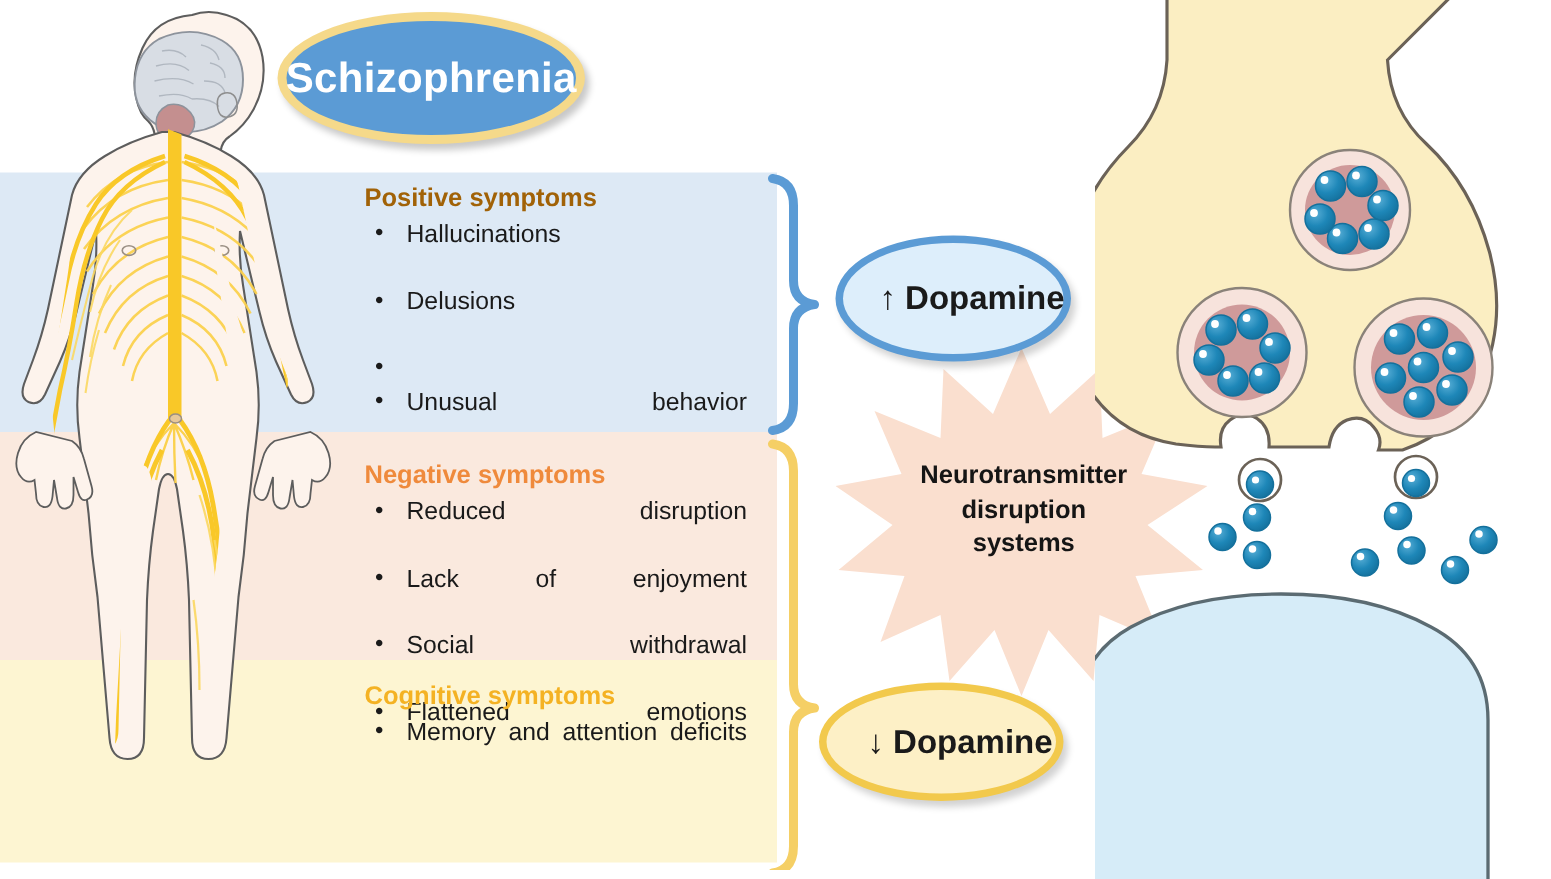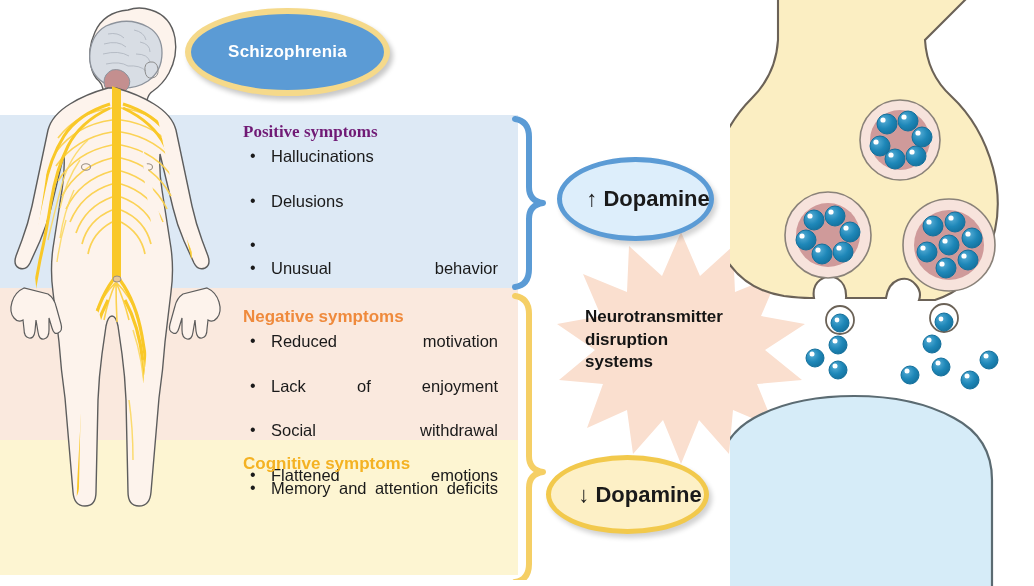--- a/index.html
+++ b/index.html
@@ -11,32 +11,32 @@
   .band{position:absolute;left:0;}
   #band-positive {top:115px;height:173px;width:518px;background:#dde9f5;}
   #band-negative {top:288px;height:152px;width:518px;background:#fae9de;}
   #band-cognitive{top:440px;height:135px;width:518px;background:#fdf5d2;}
 
   
   #title-ellipse{position:absolute;left:185px;top:8px;width:205px;height:88px;
      border-radius:50%;background:#5b9bd5;border:6px solid #f5d98a;
      box-sizing:border-box;display:flex;align-items:center;justify-content:center;
      box-shadow:3px 4px 5px rgba(0,0,0,.22);}
-  #title-ellipse .label{color:#ffffff;font-size:17px;font-weight:bold;letter-spacing:.2px;}
+  #title-ellipse .label{color:#ffffff;font-size:28px;font-weight:bold;letter-spacing:.2px;}
 
   
   .sym-block{position:absolute;left:243px;width:255px;}
   .sym-head{font-size:17px;font-weight:bold;margin-bottom:4px;}
   .sym-list{list-style:none;margin:0;padding:0;}
   .sym-list li{position:relative;padding-left:28px;font-size:16.5px;color:#1a1a1a;
      line-height:1.32;margin-bottom:1px;text-align:justify;}
   .sym-list li:after{content:"";display:inline-block;width:100%;}
   .sym-list li .bul{position:absolute;left:7px;top:-1px;font-size:16px;color:#1a1a1a;}
   #block-positive {top:122px;}
-  #block-positive  .sym-head{color:#701a75;font-family:Liberation Serif, serif;}
+  #block-positive  .sym-head{color:#a16207;}
   #block-negative {top:307px;}
   #block-negative  .sym-head{color:#ef8a3c;}
   #block-cognitive{top:454px;}
   #block-cognitive .sym-head{color:#f4b223;}
   .nojust{text-align:left;}
 
   
   .brace{position:absolute;}
   #brace-blue{left:505px;top:113px;}
   #brace-yellow{left:505px;top:290px;}
@@ -46,21 +46,21 @@
         display:flex;align-items:center;justify-content:center;
         box-shadow:3px 4px 5px rgba(0,0,0,.18);}
   #dopa-up{left:557px;top:157px;width:157px;height:84px;
       background:#ddeefb;border:5px solid #5b9bd5;}
   #dopa-down{left:546px;top:455px;width:163px;height:79px;
       background:#fdf0c6;border:5px solid #f2c94c;}
   .dopa .label{font-size:22px;font-weight:bold;color:#1a1a1a;white-space:nowrap;margin-left:25px;}
 
   
   #starburst{position:absolute;left:557px;top:232px;width:248px;height:232px;}
-  #burst-text{position:absolute;left:585px;top:306px;width:195px;text-align:left;
+  #burst-text{position:absolute;left:585px;top:306px;width:195px;text-align:center;
      font-size:17px;font-weight:bold;color:#151515;line-height:1.33;}
 
   
   #neuron-art{position:absolute;left:730px;top:0;width:304px;height:586px;}
 
   
   #body-art{position:absolute;left:0px;top:0px;width:250px;height:586px;}
 </style>
 </head>
 <body>
@@ -192,21 +192,21 @@
       <li><span class="bul">•</span><span>Hallucinations</span></li>
       <li><span class="bul">•</span><span>Delusions</span></li>
       <li><span class="bul">•</span></li>
       <li class="nojust"><span class="bul">•</span><span>Unusual behavior</span></li>
     </ul>
   </div>
 
   <div class="sym-block" id="block-negative">
     <div class="sym-head">Negative symptoms</div>
     <ul class="sym-list">
-      <li class="nojust"><span class="bul">•</span><span>Reduced motivation</span></li>
+      <li class="nojust"><span class="bul">•</span><span>Reduced disruption</span></li>
       <li class="nojust"><span class="bul">•</span><span>Lack of enjoyment</span></li>
       <li class="nojust"><span class="bul">•</span><span>Social withdrawal</span></li>
       <li class="nojust"><span class="bul">•</span><span>Flattened emotions</span></li>
     </ul>
   </div>
 
   <div class="sym-block" id="block-cognitive">
     <div class="sym-head">Cognitive symptoms</div>
     <ul class="sym-list">
       <li><span class="bul">•</span><span>Memory and attention deficits</span></li>

